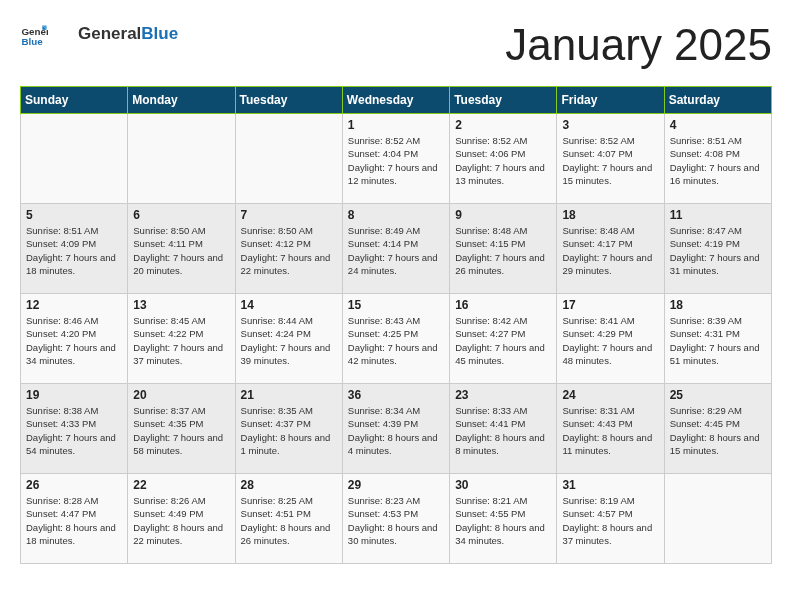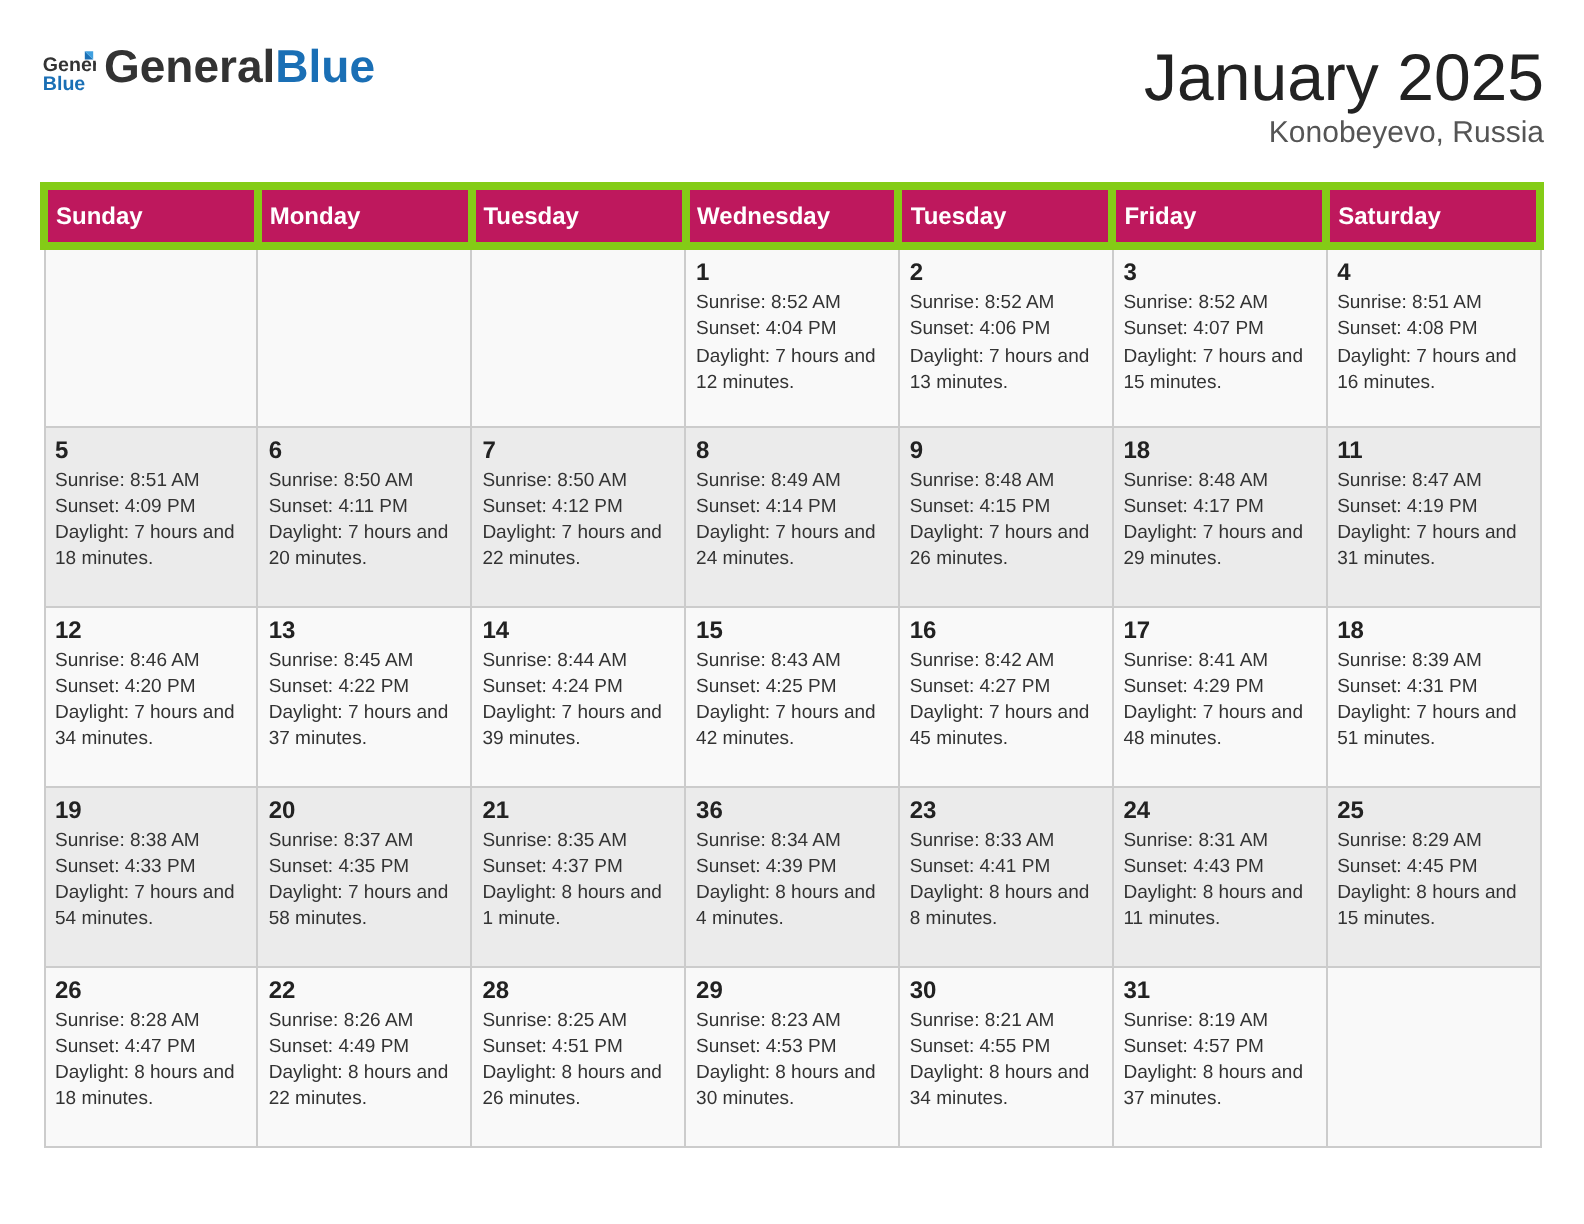--- a/index.html
+++ b/index.html
@@ -22,41 +22,41 @@
       gap: 4px;
     }
     .logo-icon {
       width: 28px;
       height: 28px;
     }
     .title-block {
       text-align: right;
     }
     .month-year {
-      font-size: 33px;
+      font-size: 44px;
       font-weight: 300;
       color: #222;
     }
     .location {
       font-size: 15px;
       color: #555;
     }
     table {
       width: 100%;
       border-collapse: collapse;
       table-layout: fixed;
     }
     thead tr th {
-      background-color: #be185d;
+      background-color: #0c4a6e;
       color: #fff;
       font-size: 12px;
       font-weight: bold;
       padding: 6px 4px;
       text-align: left;
-      border: 4px solid #84cc16;
+      border: 1px solid #84cc16;
     }
     tbody tr td {
       vertical-align: top;
       border: 1px solid #ccc;
       padding: 4px 5px;
       font-size: 10px;
       color: #333;
       min-height: 80px;
       height: 90px;
     }
@@ -87,28 +87,27 @@
 
 <div class="header">
   <div class="logo">
     <svg class="logo-icon" viewBox="0 0 40 40">
       <text x="2" y="22" font-size="14" font-weight="bold" fill="#333">General</text>
       <text x="2" y="36" font-size="14" font-weight="bold" fill="#1a6fb5">Blue</text>
       <polygon points="32,8 38,14 32,14" fill="#1a6fb5"></polygon>
       <polygon points="32,8 38,8 38,14" fill="#3fa0e0"></polygon>
     </svg>
     <div>
-      <div style="font-size:23px; font-weight:bold; color:#333; line-height:1.1;">
+      <div style="font-size:17px; font-weight:bold; color:#333; line-height:1.1;margin-left:26px;">
         General<span style="color:#1a6fb5;">Blue</span>
       </div>
     </div>
   </div>
   <div class="title-block">
     <div class="month-year">January 2025</div>
-    <div class="location">Konobeyevo, Russia</div>
   </div>
 </div>
 
 <table>
   <thead>
     <tr>
       <th>Sunday</th>
       <th>Monday</th>
       <th>Tuesday</th>
       <th>Wednesday</th>

